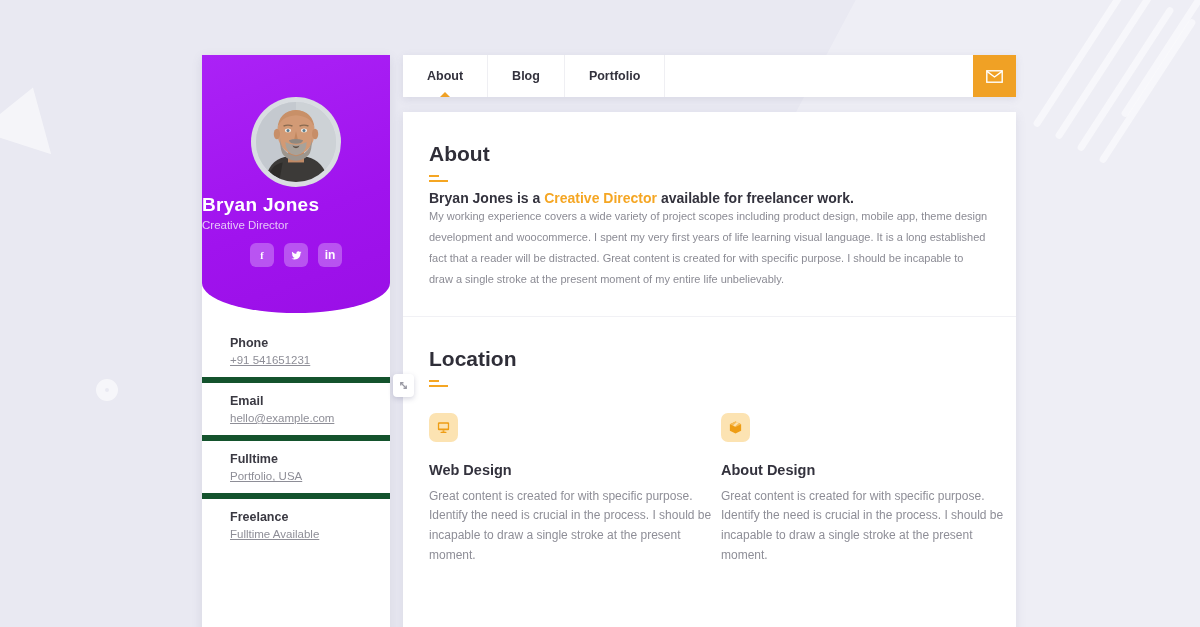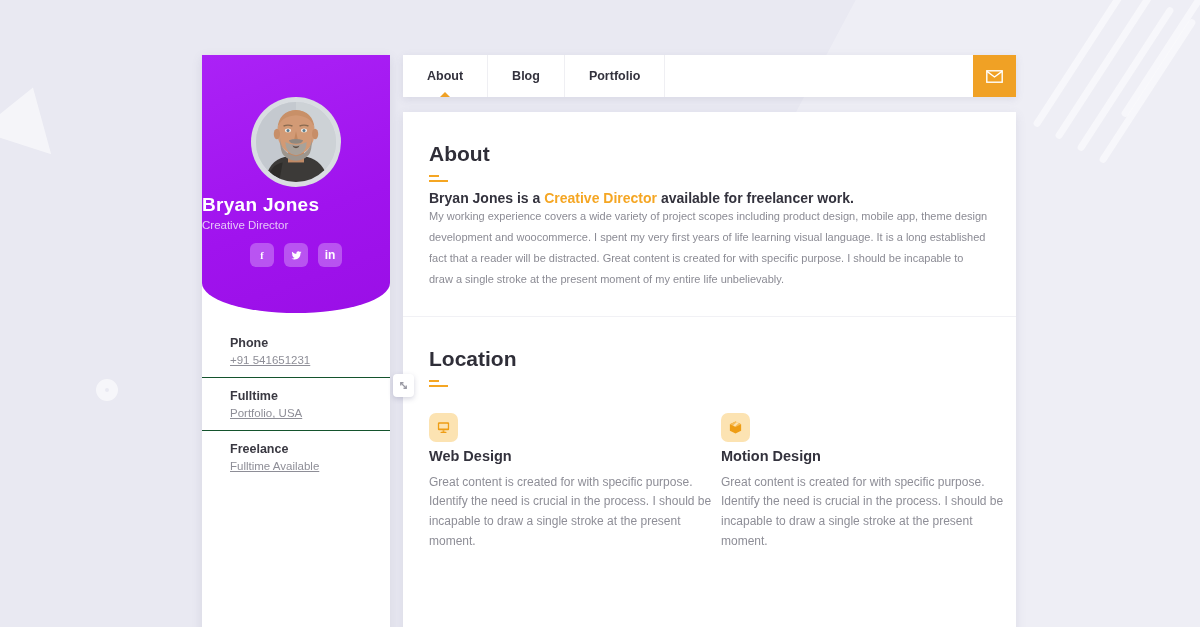--- a/index.html
+++ b/index.html
@@ -53,21 +53,21 @@
   .socials { position:absolute; top:188px; width:100%; display:flex; justify-content:center; gap:10px; }
   .social-btn {
     width:24px; height:24px; border-radius:6px;
     background:rgba(255,255,255,0.28);
     display:flex; align-items:center; justify-content:center;
     color:#ffffff; font-size:10px; font-weight:bold; cursor:pointer;
   }
   .social-btn svg { width:11px; height:11px; fill:#ffffff; }
 
   .contact-list { padding-top:12px; }
-  .contact-item { padding:11px 16px 11px 28px; border-bottom:1px solid #14532d; }
+  .contact-item { padding:11px 16px 11px 28px; border-bottom:6px solid #14532d; }
   .contact-item:last-child { border-bottom:none; }
   .contact-label { font-size:12.5px; font-weight:bold; color:#3a3942; margin-bottom:4px; }
   .contact-value { font-size:11.5px; color:#8e8e97;text-decoration:underline; }
 
   
   .navbar {
     position:absolute; left:403px; top:55px; width:613px; height:42px;
     background:#ffffff; z-index:2; display:flex; align-items:stretch;
     box-shadow:0 2px 8px rgba(90,90,130,0.12);
   }
@@ -123,21 +123,21 @@
     margin-top:26px;
     display:grid; grid-template-columns:1fr 1fr;
     column-gap:0; row-gap:34px;
   }
   .service-card { width:292px; }
   .service-icon {
     width:29px; height:29px; border-radius:7px; background:#fce3b2;
     display:flex; align-items:center; justify-content:center;
   }
   .service-icon svg { width:15px; height:15px; }
-  .service-title { margin-top:6px; font-size:14.5px; font-weight:bold; color:#33323d; }
+  .service-title { margin-top:20px; font-size:14.5px; font-weight:bold; color:#33323d; }
   .service-desc { margin-top:9px; font-size:12px; color:#8e8e97; line-height:1.65; }
 </style>
 </head>
 <body>
 
 <div class="deco deco-swath"></div>
 <div class="deco deco-triangle"></div>
 <div class="deco deco-ring"></div>
 <div class="deco">
   <div class="stripe" style="left:1078px; top:-30px;"></div>
@@ -194,20 +194,24 @@
       <div class="social-btn" style="font-size:12px;">
         <span>in</span>
       </div>
     </div>
   </div>
 
   <div class="contact-list">
     <div class="contact-item">
       <div class="contact-label">Phone</div>
       <div class="contact-value">+91 541651231</div>
+    </div>
+    <div class="contact-item">
+      <div class="contact-label">Email</div>
+      <div class="contact-value">hello@example.com</div>
     </div>
     <div class="contact-item">
       <div class="contact-label">Fulltime</div>
       <div class="contact-value">Portfolio, USA</div>
     </div>
     <div class="contact-item">
       <div class="contact-label">Freelance</div>
       <div class="contact-value">Fulltime Available</div>
     </div>
   </div>
@@ -278,19 +282,19 @@
       </div>
 
       <div class="service-card">
         <div class="service-icon">
           <svg viewBox="0 0 16 16">
             <path d="M8 1.5 L14 4.5 V11.5 L8 14.5 L2 11.5 V4.5 Z" fill="#ee9d15"></path>
             <path d="M8 1.5 L14 4.5 L8 7.5 L2 4.5 Z" fill="#f6bd5a"></path>
             <path d="M9.5 2.2 L5.5 5.8 L7.5 6.8 L11.5 3.2 Z" fill="#fce3b2"></path>
           </svg>
         </div>
-        <div class="service-title">Motion Design</div>
+        <div class="service-title">About Design</div>
         <div class="service-desc">Great content is created for with specific purpose. Identify the need is crucial in the process. I should be incapable to draw a single stroke at the present moment.</div>
       </div>
 
     </div>
   </section>
 </main>
 
 </body></html>

